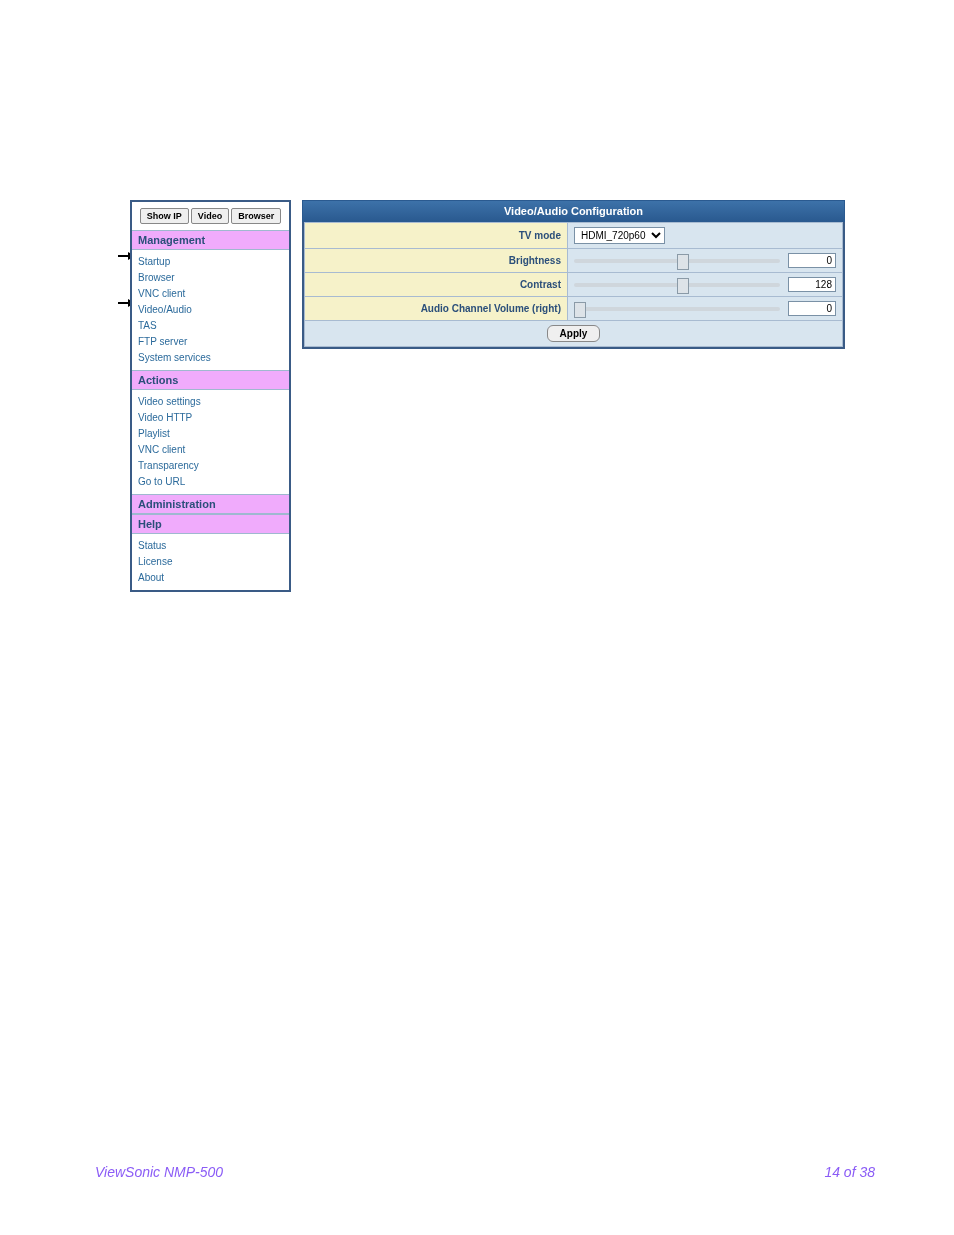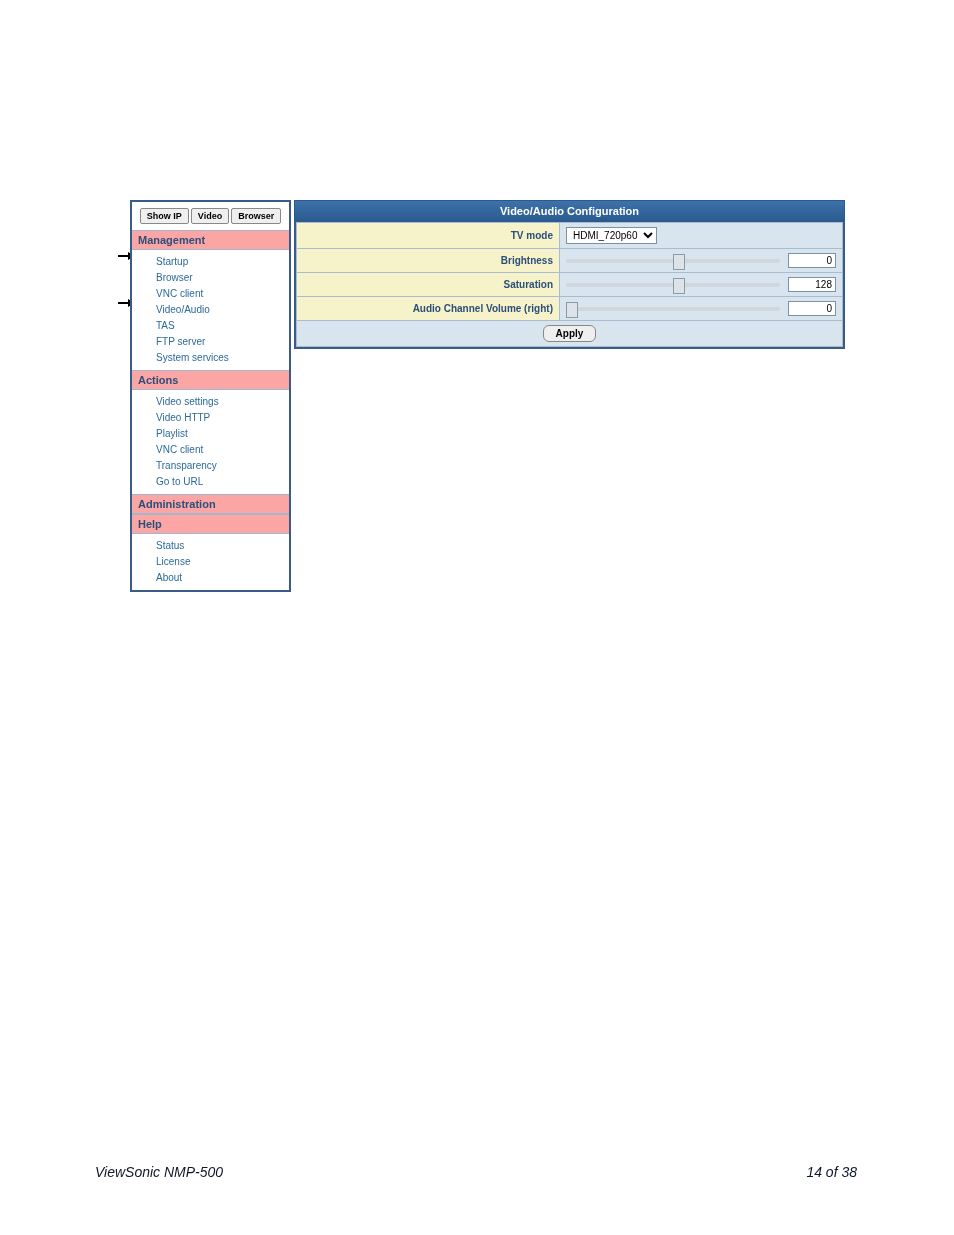--- a/index.html
+++ b/index.html
@@ -2,42 +2,42 @@
 <html><head>
 <meta charset="utf-8">
 <style>
   html,body{margin:0;padding:0;background:#fff;font-family:Verdana,Geneva,sans-serif;color:#000}
   .page{width:954px;height:1235px;margin:0 auto;position:relative;box-sizing:border-box}
   .screenshot{position:absolute;left:130px;top:200px;width:715px}
   .shot-inner{display:flex;align-items:flex-start}
   .sidebar{width:157px;border:2px solid #3a5b86;background:#fff;font-size:10px}
   .top-btns{display:flex;gap:2px;justify-content:center;padding:6px 4px}
   .btn{background:#efefef;border:1px solid #888;border-radius:2px;padding:2px 6px;font-size:9px;font-weight:bold;cursor:pointer}
-  .cat{background:#fca5a5;color:#2b4f7a;font-weight:bold;padding:3px 6px;font-size:11px;border-top:1px solid #9fb8cf;border-bottom:1px solid #9fb8cf}
-  .links{padding:4px 24px}
+  .cat{background:#f0abfc;color:#2b4f7a;font-weight:bold;padding:3px 6px;font-size:11px;border-top:1px solid #9fb8cf;border-bottom:1px solid #9fb8cf}
+  .links{padding:4px 6px}
   .links a{display:block;color:#2b6a9b;text-decoration:none;line-height:16px;font-size:10px;cursor:pointer}
-  .content{flex:1;margin-left:3px}
+  .content{flex:1;margin-left:11px}
   .titlebar{background:linear-gradient(#3d72a9,#2a5a90);color:#fff;font-weight:bold;text-align:center;font-size:11px;padding:4px 0;border:1px solid #2a5a90}
   .panel{border:2px solid #3a5b86;border-top:none;background:#0f172a}
   .panel table{width:100%;border-collapse:collapse;font-size:10px}
   .panel td{padding:4px 6px;border:1px solid #a8bbd1}
   .panel tr.row td.lbl{background:#f6f2c9;color:#2b4f7a;font-weight:bold;text-align:right;width:250px}
   .panel tr.row td.val{background:#d8e5ef}
   .slider{display:flex;align-items:center;gap:8px}
   .track{flex:1;height:4px;background:#cfd6dc;position:relative;border-radius:2px}
   .thumb{position:absolute;top:-5px;width:10px;height:14px;background:#dde3e8;border:1px solid #8a9aa7}
   .numbox{width:40px;text-align:right;border:1px solid #7a91a6;background:#fff;padding:1px 3px;font-family:inherit;font-size:10px}
   .sel{border:1px solid #7a91a6;background:#fff;font-family:inherit;font-size:10px;padding:1px 2px}
   .applyrow td{text-align:center;background:#d8e5ef}
   .applybtn{background:#efefef;border:1px solid #888;border-radius:6px;padding:2px 12px;font-size:10px;font-weight:bold;cursor:pointer}
   .arrow{position:absolute;width:16px;height:2px;background:#000}
   .arrow::after{content:"";position:absolute;right:-1px;top:-3px;border-left:7px solid #000;border-top:4px solid transparent;border-bottom:4px solid transparent}
   .arrow1{left:118px;top:255px}
   .arrow2{left:118px;top:302px}
-  .footer{position:absolute;left:95px;bottom:55px;right:97px;display:flex;justify-content:space-between;font-style:italic;font-family:Arial,Helvetica,sans-serif;font-size:14px;color:#0f172a}
+  .footer{position:absolute;left:95px;bottom:55px;right:79px;display:flex;justify-content:space-between;font-style:italic;font-family:Arial,Helvetica,sans-serif;font-size:14px;color:#8b5cf6}
 </style>
 </head>
 <body>
 
 <div class="page">
   <div class="arrow arrow1"></div>
   <div class="arrow arrow2"></div>
 
   <div class="screenshot">
     <div class="shot-inner">
@@ -98,21 +98,21 @@
               <td class="val">
                 <div class="slider">
                   <div class="track">
                         <div class="thumb" style="left:50%"></div>
                       </div>
                   <input class="numbox" value="0" style="">
                 </div>
               </td>
             </tr>
             <tr class="row">
-              <td class="lbl">Saturation</td>
+              <td class="lbl">Contrast</td>
               <td class="val">
                 <div class="slider">
                   <div class="track">
                         <div class="thumb" style="left:50%"></div>
                       </div>
                   <input class="numbox" value="128" style="">
                 </div>
               </td>
             </tr>
             <tr class="row">

